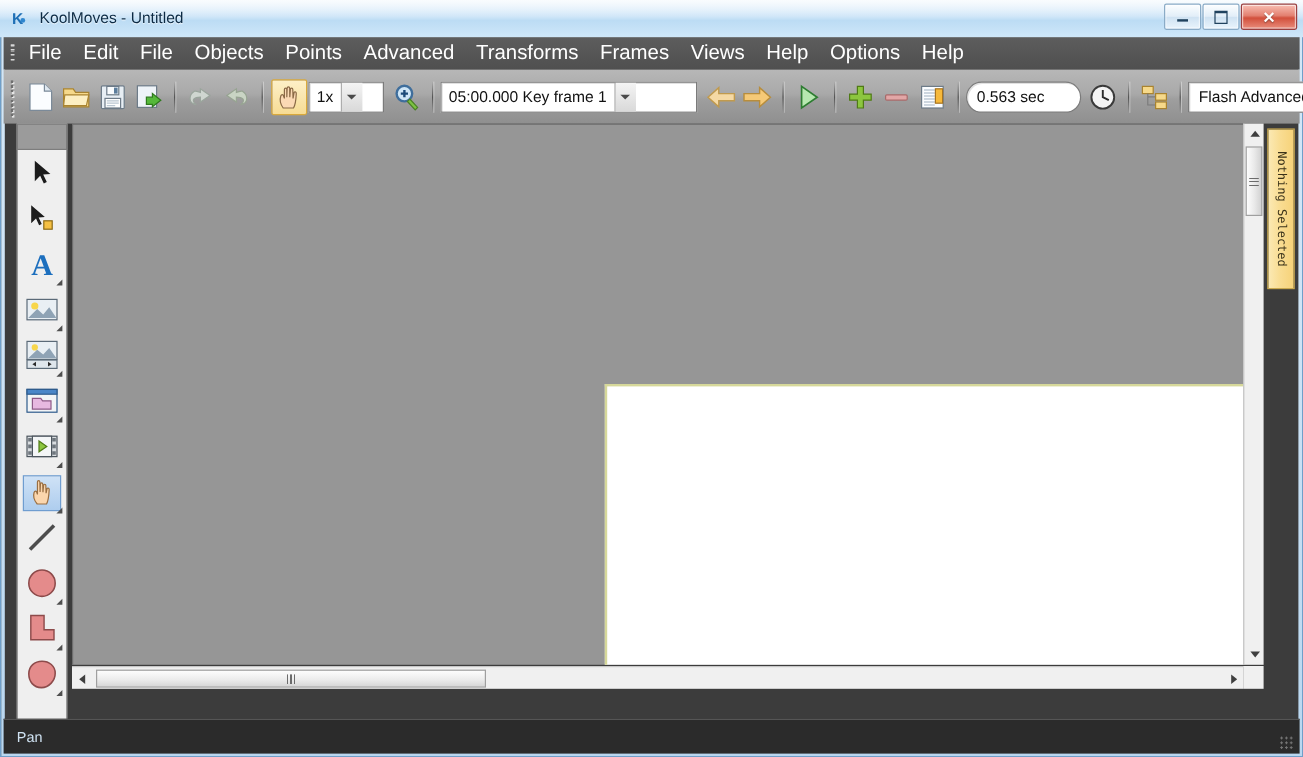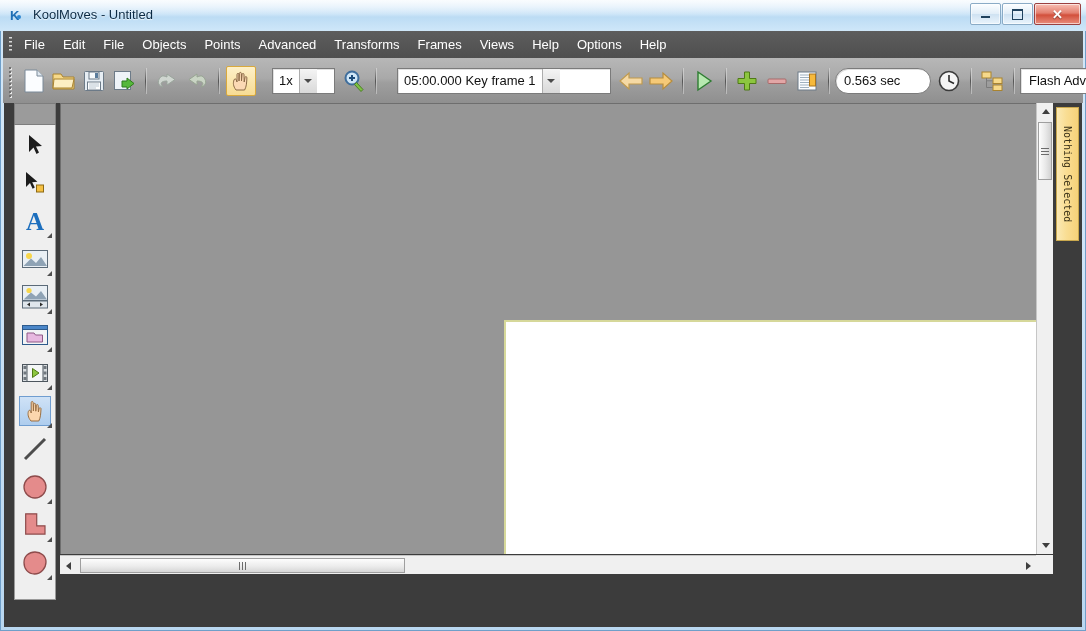--- a/index.html
+++ b/index.html
@@ -100,21 +100,21 @@
     background-position: 3px 2px;
     background-size: 3px 16px;
     background-repeat: no-repeat;
     flex: 0 0 auto;
   }
   .grip::after {
     content:""; display:block; width: 3px; height: 16px; margin: 2px 0 0 3px;
     background-image: repeating-linear-gradient(180deg,#d8d8d8 0, #d8d8d8 1px, transparent 1px, transparent 4px);
   }
   .menu-item {
-    font-size: 13px; color: #ffffff;
+    font-size: 17px; color: #ffffff;
     padding: 4px 9px 5px;
     white-space: nowrap;
     cursor: default;
   }
 
   
   .toolbar {
     position: absolute; left: 3px; top: 58px; width: 1080px; height: 45px;
     background: linear-gradient(180deg,#b7b7b7 0%, #a9a9a9 45%, #9e9e9e 55%, #8f8f8f 100%);
     box-sizing: border-box;
@@ -148,21 +148,20 @@
     border: 1px solid #d9a93c;
   }
   .tb-combo {
     height: 26px; flex: 0 0 auto;
     background: #fff;
     border: 1px solid #7b7b7b;
     box-shadow: inset 1px 1px 0 rgba(0,0,0,.12);
     display: flex; align-items: center;
     font-size: 13px; color: #111;
     box-sizing: border-box;
-    margin-left: 15px;
   }
   .tb-combo .txt { padding: 0 6px; white-space: nowrap; overflow: hidden; }
   .tb-combo .arrow {
     width: 17px; align-self: stretch;
     background: linear-gradient(180deg,#f4f4f4,#d9d9d9);
     border-left: 1px solid #adadad;
     display:flex; align-items:center; justify-content:center;
   }
   .tri-down {
     width: 0; height: 0;
@@ -681,13 +680,17 @@
       <div class="ar-right"></div>
     </div>
   </div>
   <div class="sb-corner"></div>
 
   <div class="rtab">
     <span>Nothing Selected</span>
   </div>
 
 
+  <div class="statusbar">
+    <div class="status-text">Pan</div>
+    <div class="resize-grip"></div>
+  </div>
 </div>
 
 </body></html>

